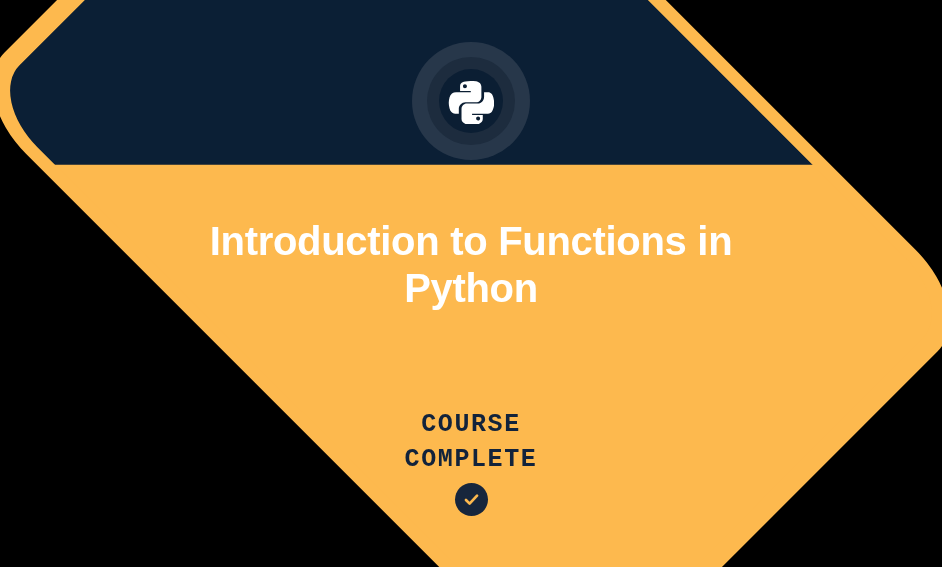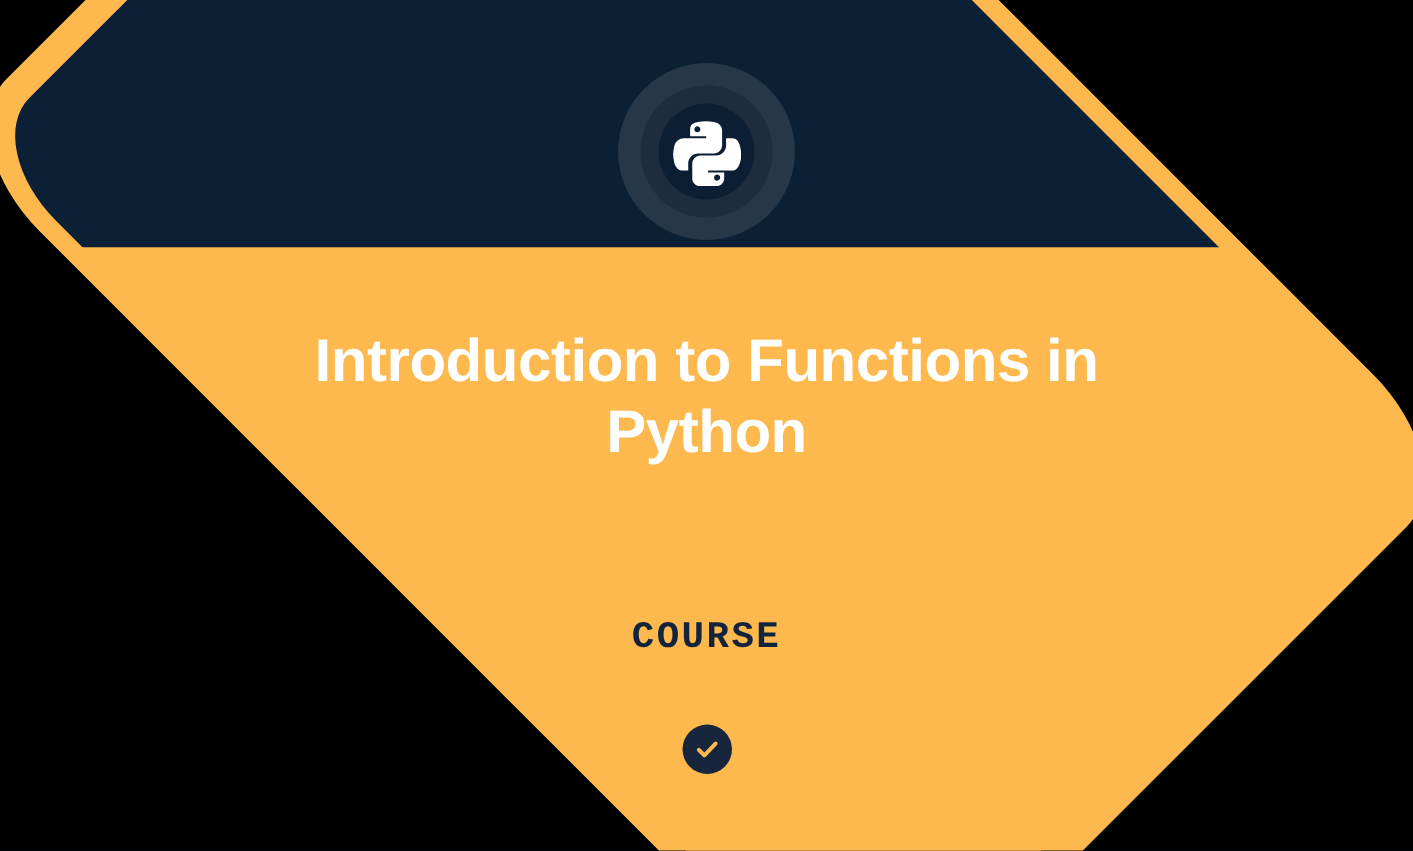--- a/index.html
+++ b/index.html
@@ -190,20 +190,21 @@
       </svg>
     </div>
 
     <div class="badge-title">
       <span>Introduction to Functions in</span>
       <span>Python</span>
     </div>
 
     <div class="badge-status">
       <span class="status-line">COURSE</span>
+      <span class="status-line">COMPLETE</span>
     </div>
 
     <div class="check-badge">
       <svg width="19" height="19" viewBox="0 0 24 24" aria-hidden="true">
         <path d="M5 12.6 L9.6 17.2 L19 7.2" fill="none" stroke="#fdb94e" stroke-width="3.4" stroke-linecap="round" stroke-linejoin="round"></path>
       </svg>
     </div>
 
   </div>
 </div>

